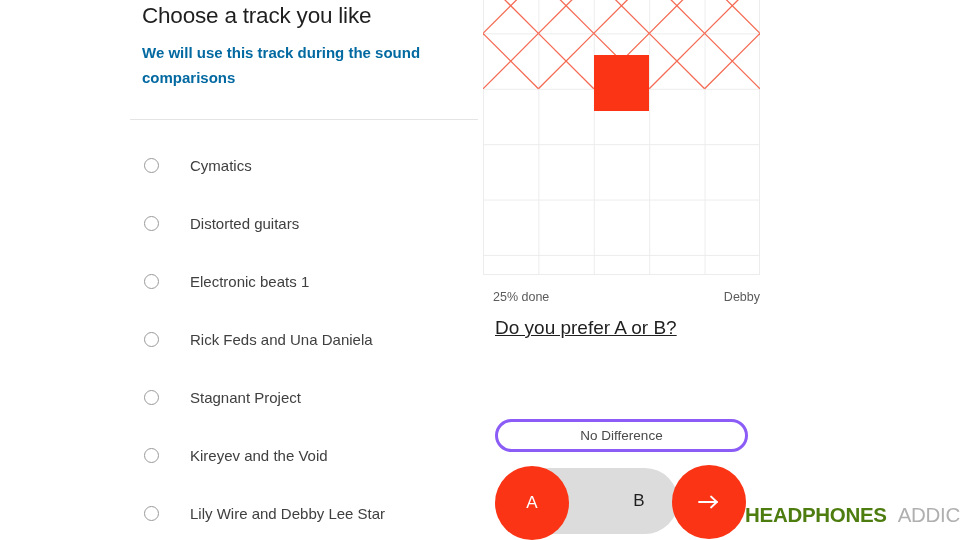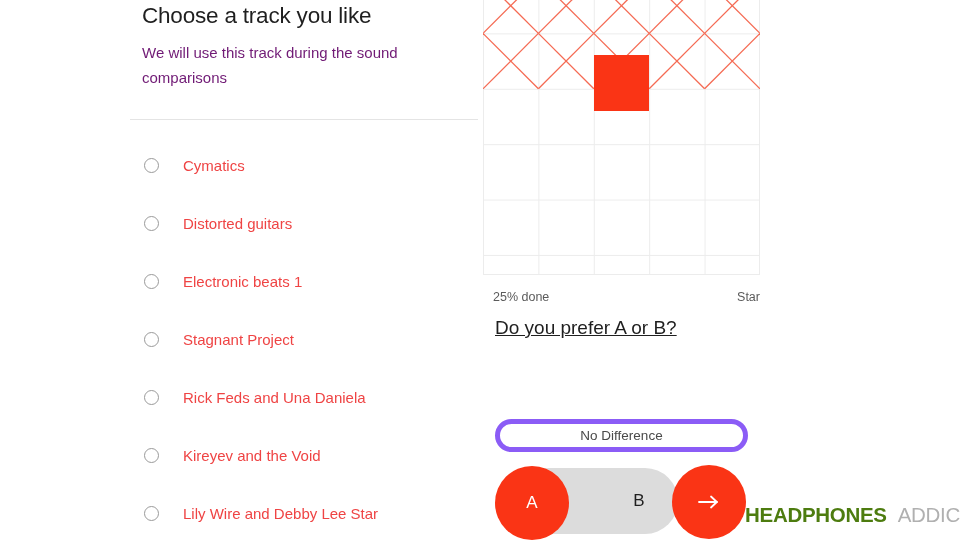--- a/index.html
+++ b/index.html
@@ -33,22 +33,22 @@
     letter-spacing: -0.2px;
     white-space: nowrap;
   }
   #page-subtitle {
     position: absolute;
     left: 12px;
     top: 40px;
     width: 300px;
     font-size: 15px;
     line-height: 25px;
-    color: #701a75;
-    font-weight: 400;
+    color: #0369a1;
+    font-weight: 700;
   }
   #title-divider {
     position: absolute;
     left: 0px;
     top: 119px;
     width: 348px;
     height: 1px;
     background: #e4e4e4;
   }
 
@@ -69,23 +69,23 @@
   }
   .radio-circle {
     width: 15px;
     height: 15px;
     border: 1.3px solid #9a9a9a;
     border-radius: 50%;
     box-sizing: border-box;
     flex: 0 0 auto;
   }
   .track-label {
-    margin-left: 24px;
+    margin-left: 31px;
     font-size: 15px;
-    color: #ef4444;
+    color: #404040;
     font-weight: 400;
     white-space: nowrap;
   }
 
   
   #right-panel {
     position: absolute;
     left: 483px;
     top: 0;
     width: 477px;
@@ -174,21 +174,21 @@
     text-decoration: underline;
   }
 
   
   #no-difference-button {
     position: absolute;
     left: 12px;
     top: 419px;
     width: 253px;
     height: 33px;
-    border: 5px solid #8b5cf6;
+    border: 3px solid #8b5cf6;
     border-radius: 17px;
     background: #ffffff;
     display: flex;
     align-items: center;
     justify-content: center;
     font-size: 13.5px;
     color: #4a4a4a;
     box-sizing: border-box;
     cursor: pointer;
   }
@@ -288,25 +288,25 @@
       <div class="track-option">
         <div class="radio-circle"></div>
         <div class="track-label">Distorted guitars</div>
       </div>
       <div class="track-option">
         <div class="radio-circle"></div>
         <div class="track-label">Electronic beats 1</div>
       </div>
       <div class="track-option">
         <div class="radio-circle"></div>
+        <div class="track-label">Rick Feds and Una Daniela</div>
+      </div>
+      <div class="track-option">
+        <div class="radio-circle"></div>
         <div class="track-label">Stagnant Project</div>
-      </div>
-      <div class="track-option">
-        <div class="radio-circle"></div>
-        <div class="track-label">Rick Feds and Una Daniela</div>
       </div>
       <div class="track-option">
         <div class="radio-circle"></div>
         <div class="track-label">Kireyev and the Void</div>
       </div>
       <div class="track-option">
         <div class="radio-circle"></div>
         <div class="track-label">Lily Wire and Debby Lee Star</div>
       </div>
     </div>
@@ -338,21 +338,21 @@
           <line x1="166.2" y1="55.4" x2="221.6" y2="110.8" stroke="#f56a53" stroke-width="1.3"></line>
           <line x1="221.6" y1="55.4" x2="166.2" y2="110.8" stroke="#f56a53" stroke-width="1.3"></line>
           <line x1="221.6" y1="55.4" x2="277" y2="110.8" stroke="#f56a53" stroke-width="1.3"></line>
           <line x1="277" y1="55.4" x2="221.6" y2="110.8" stroke="#f56a53" stroke-width="1.3"></line>
         </svg></div>
     <div id="red-cell" style="left: 110.8px; top: 77.4px; background: rgb(250, 52, 21);"></div>
   </div>
 
   <div id="status-row">
     <div id="progress-label">25% done</div>
-    <div id="pause-button">Star</div>
+    <div id="pause-button">Debby</div>
   </div>
 
   <div id="prompt-question">Do you prefer A or B?</div>
 
   <div id="no-difference-button">
     <span>No Difference</span>
   </div>
 
   <div id="ab-toggle">
     <div id="ab-track"></div>

